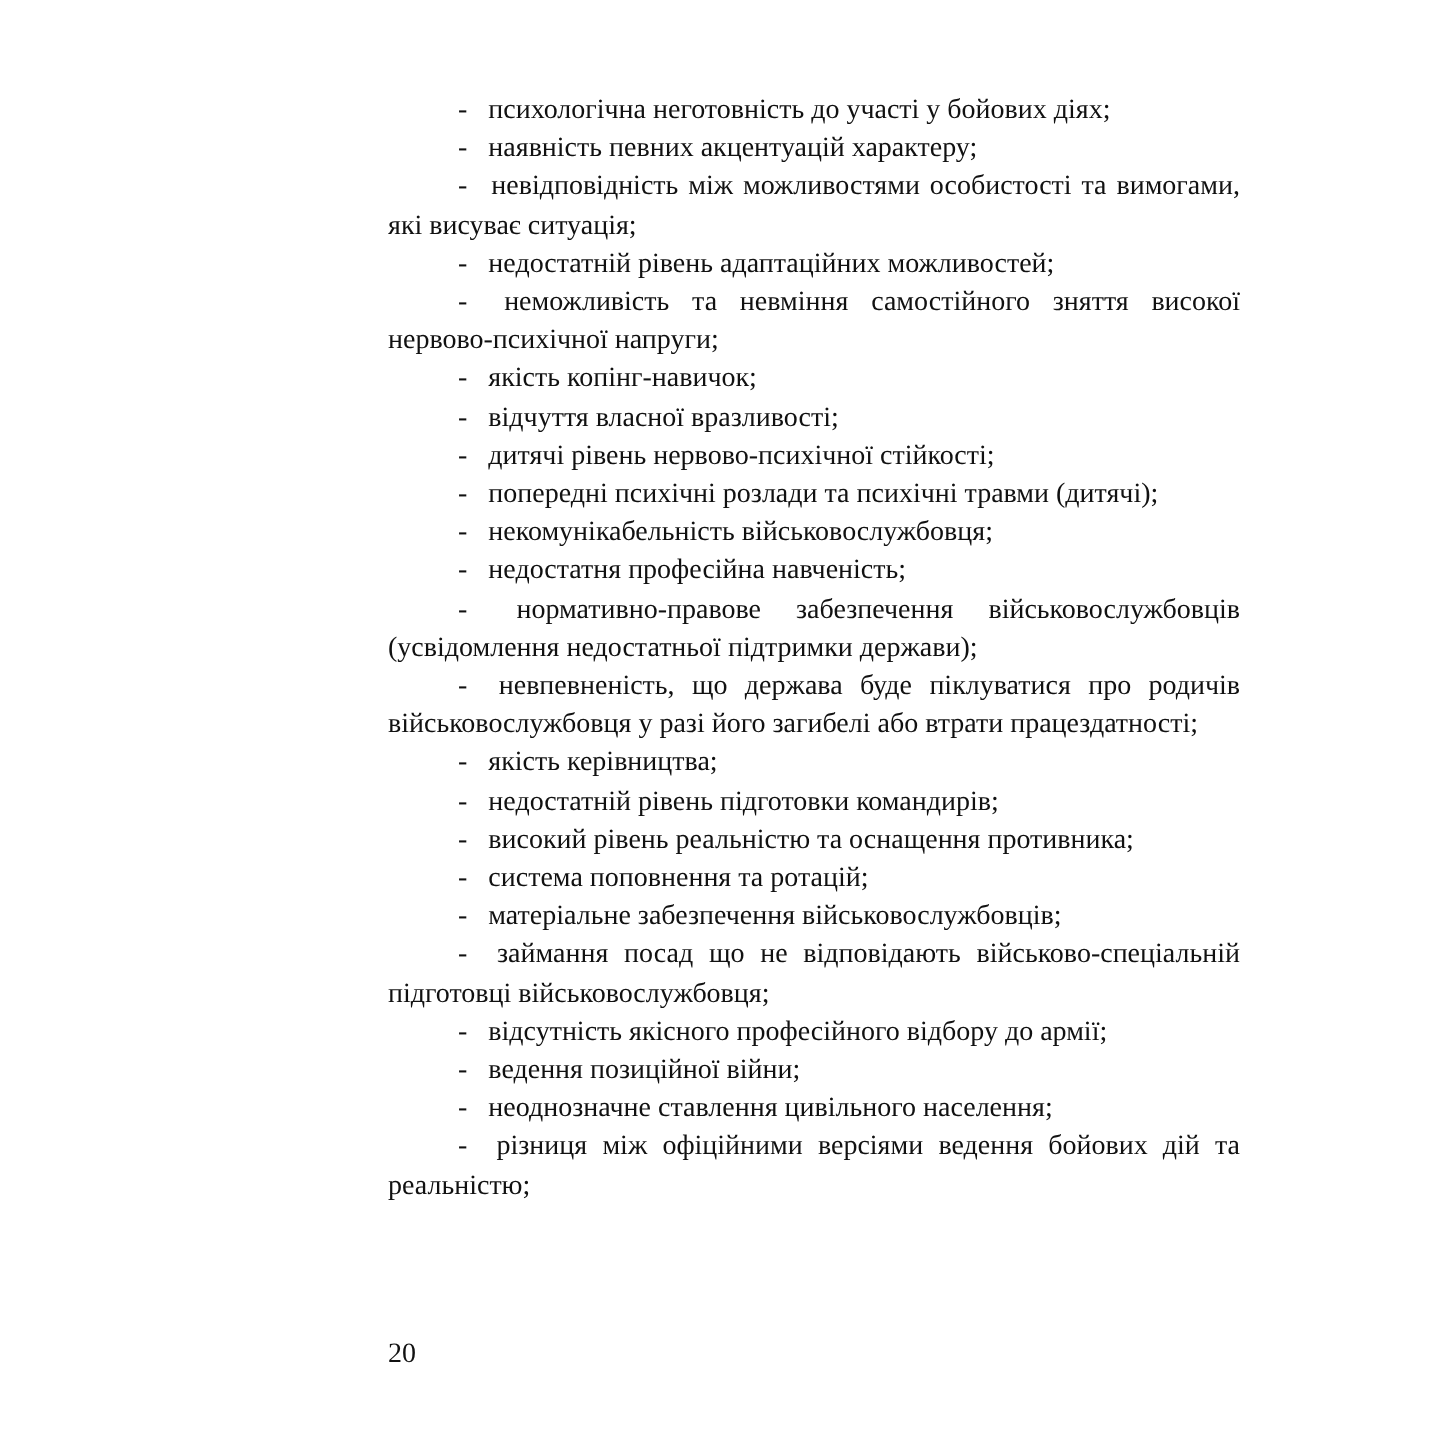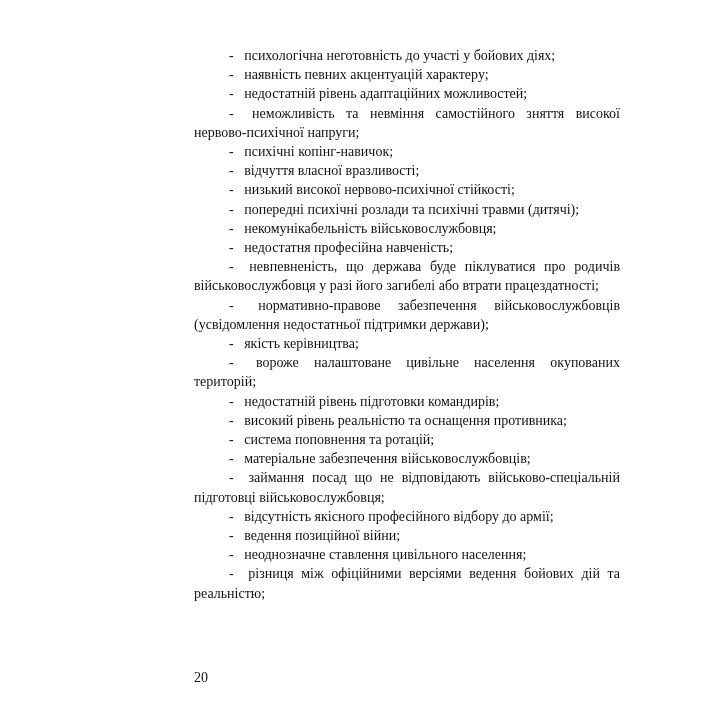--- a/index.html
+++ b/index.html
@@ -57,80 +57,80 @@
   <p class="item">
     <span class="dash">-</span>
     <span>психологічна неготовність до участі у бойових діях;</span>
   </p>
 
   <p class="item">
     <span class="dash">-</span>
     <span>наявність певних акцентуацій характеру;</span>
   </p>
 
+  <p class="item">
+    <span class="dash">-</span>
+    <span>невідповідність між можливостями особистості та вимогами, які висуває ситуація;</span>
+  </p>
 
   <p class="item">
     <span class="dash">-</span>
     <span>недостатній рівень адаптаційних можливостей;</span>
   </p>
 
   <p class="item">
     <span class="dash">-</span>
     <span>неможливість та невміння самостійного зняття високої нервово-психічної напруги;</span>
   </p>
 
   <p class="item">
     <span class="dash">-</span>
-    <span>психічні копінг-навичок;</span>
+    <span>якість копінг-навичок;</span>
   </p>
 
   <p class="item">
     <span class="dash">-</span>
     <span>відчуття власної вразливості;</span>
   </p>
 
   <p class="item">
     <span class="dash">-</span>
-    <span>низький високої нервово-психічної стійкості;</span>
+    <span>дитячі рівень нервово-психічної стійкості;</span>
   </p>
 
   <p class="item">
     <span class="dash">-</span>
     <span>попередні психічні розлади та психічні травми (дитячі);</span>
   </p>
 
   <p class="item">
     <span class="dash">-</span>
     <span>некомунікабельність військовослужбовця;</span>
   </p>
 
   <p class="item">
     <span class="dash">-</span>
     <span>недостатня професійна навченість;</span>
   </p>
 
   <p class="item">
     <span class="dash">-</span>
-    <span>невпевненість, що держава буде піклуватися про родичів військовослужбовця у разі його загибелі або втрати працездатності;</span>
+    <span>нормативно-правове забезпечення військовослужбовців (усвідомлення недостатньої підтримки держави);</span>
   </p>
 
   <p class="item">
     <span class="dash">-</span>
-    <span>нормативно-правове забезпечення військовослужбовців (усвідомлення недостатньої підтримки держави);</span>
+    <span>невпевненість, що держава буде піклуватися про родичів військовослужбовця у разі його загибелі або втрати працездатності;</span>
   </p>
 
   <p class="item">
     <span class="dash">-</span>
     <span>якість керівництва;</span>
   </p>
 
-  <p class="item">
-    <span class="dash">-</span>
-    <span>вороже налаштоване цивільне населення окупованих територій;</span>
-  </p>
 
   <p class="item">
     <span class="dash">-</span>
     <span>недостатній рівень підготовки командирів;</span>
   </p>
 
   <p class="item">
     <span class="dash">-</span>
     <span>високий рівень реальністю та оснащення противника;</span>
   </p>

